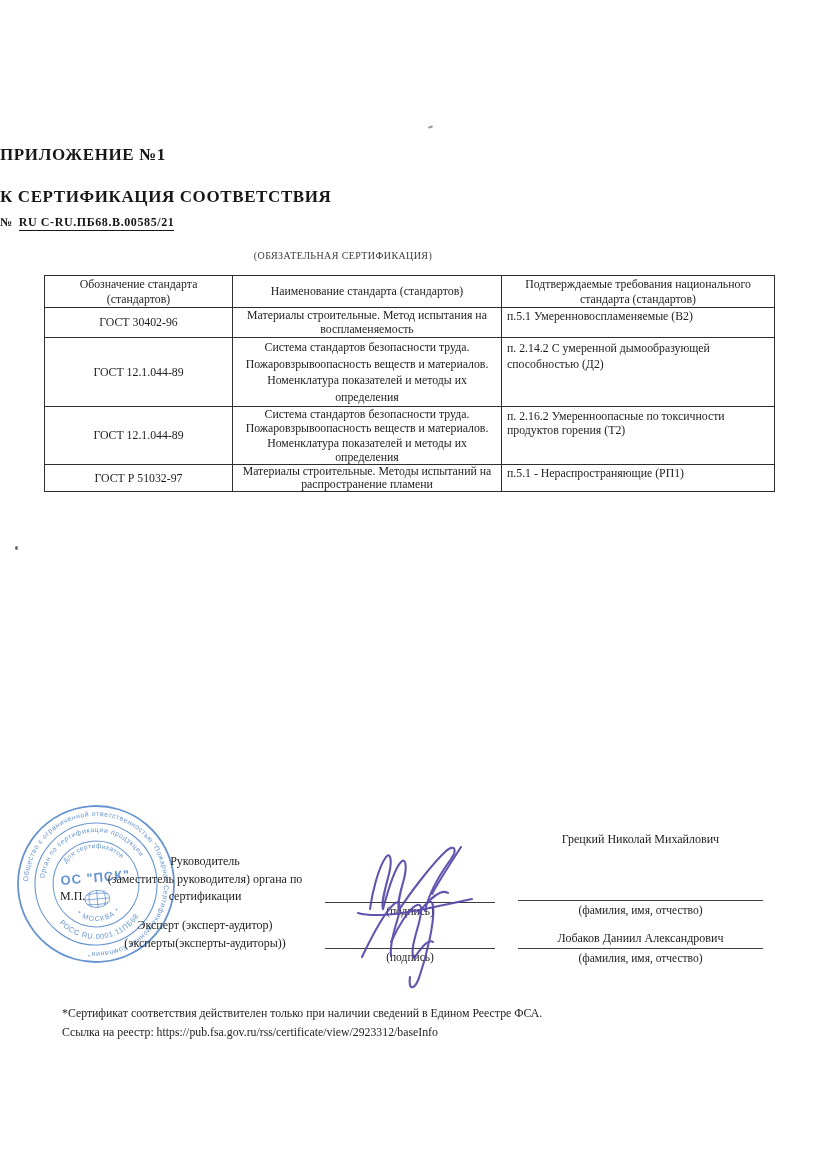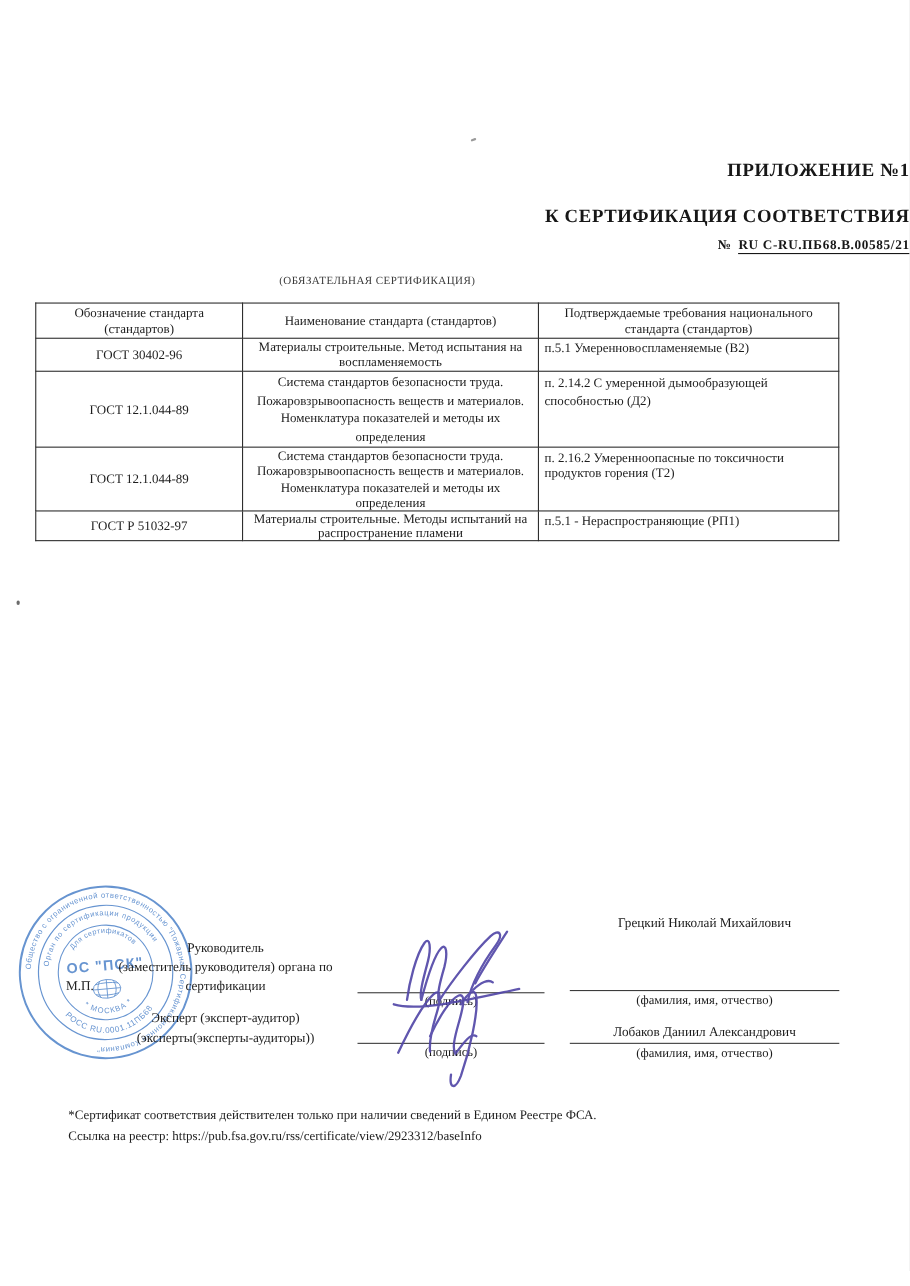--- a/index.html
+++ b/index.html
@@ -4,30 +4,30 @@
 <style>
   html,body{margin:0;padding:0;background:#e8e8e8;}
   .page{
     position:relative;width:827px;height:1169px;margin:0 auto;
     background:#ffffff;overflow:hidden;
     font-family:"Liberation Serif","DejaVu Serif",serif;
     color:#1d1d1d;
   }
   .abs{position:absolute;}
   
-  .title{left:0;width:827px;text-align:right;font-weight:bold;font-size:17px;letter-spacing:.6px;color:#171717;}
+  .title{left:0;width:827px;text-align:left;font-weight:bold;font-size:17px;letter-spacing:.6px;color:#171717;}
   .t1{top:145px;}
   .t2{top:187px;}
   .t3{top:215px;font-size:12px;}
   .t3 .u{border-bottom:1.6px solid #171717;padding-bottom:1px;}
   .t3 .pre{margin-right:6px;}
   .subtitle{top:250px;left:0;width:686px;text-align:center;font-size:10px;letter-spacing:.4px;color:#3a3a3a;}
   
   table.stds{
-    position:absolute;left:32px;top:275px;width:730px;
+    position:absolute;left:44px;top:275px;width:730px;
     border-collapse:collapse;table-layout:fixed;border-radius:22px;
   }
   table.stds th,table.stds td{
     border:1px solid #2e2e2e;font-weight:normal;
     font-size:11.8px;color:#1d1d1d;overflow:hidden;
   }
   table.stds th{text-align:center;vertical-align:middle;line-height:14.5px;padding:1px 6px;}
   td.c-std{text-align:center;vertical-align:middle;padding:0 4px;}
   td.c-name{text-align:center;vertical-align:middle;padding:0 4px;}
   td.c-req{text-align:left;vertical-align:top;padding:2px 6px 0 5px;}

